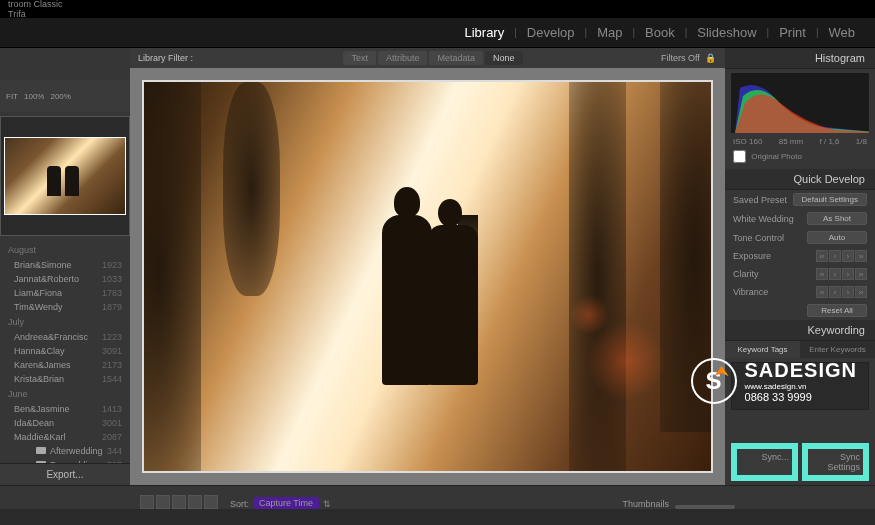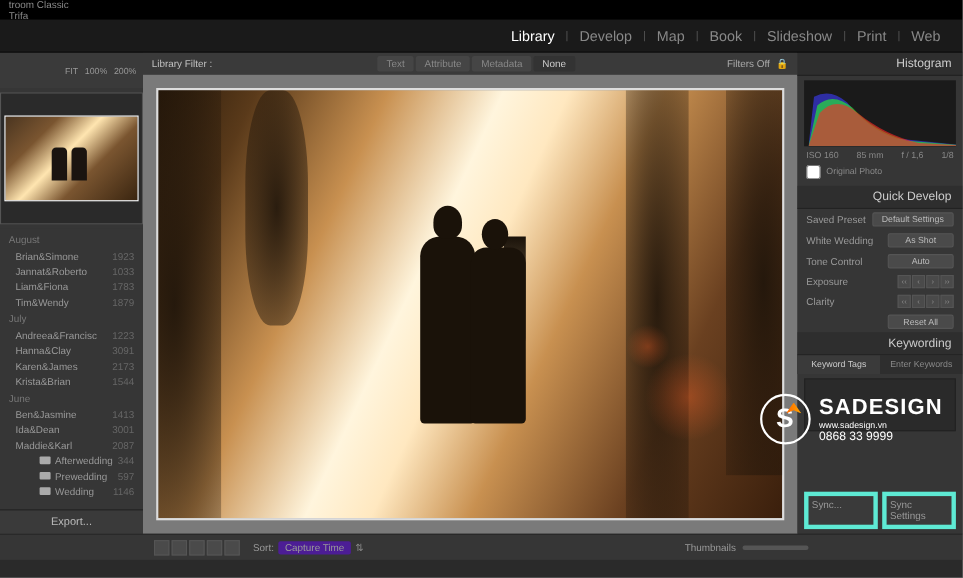--- a/index.html
+++ b/index.html
@@ -9,21 +9,21 @@
 .topbar-left { font-size: 9px; }
 
 .modules { height: 30px; background: #1a1a1a; display: flex; justify-content: flex-end; align-items: center; padding: 0 10px; border-bottom: 1px solid #000; }
 .module { color: #888; font-size: 13px; padding: 0 10px; cursor: pointer; }
 .module.active { color: #fff; }
 .module-sep { color: #555; }
 
 .main { display: flex; height: calc(100% - 64px - 24px); }
 
 .left-panel { width: 130px; background: #363636; display: flex; flex-direction: column; }
-.zoom-bar { height: 20px; background: #3a3a3a; display: flex; align-items: center; justify-content: flex-end; gap: 6px; padding: 16px 6px; font-size: 8px; color: #999; }
+.zoom-bar { height: 20px; background: #3a3a3a; display: flex; align-items: center; gap: 6px; padding: 16px 6px; font-size: 8px; color: #999; margin-top: 32px; }
 .nav-thumb { height: 120px; background: #2a2a2a; margin: 4px 0; display: flex; align-items: center; justify-content: center; border: 1px solid #555; }
 .thumb-img { width: 122px; height: 78px; background: linear-gradient(135deg, #4a3520 0%, #7a5530 25%, #ffe5b0 45%, #7a5530 65%, #3a2510 100%); position: relative; border: 1px solid #fff; }
 .thumb-img::before, .thumb-img::after { content: ""; position: absolute; bottom: 18px; width: 14px; height: 30px; background: #1a1410; border-radius: 4px 4px 0 0; }
 .thumb-img::before { left: 42px; }
 .thumb-img::after { left: 60px; }
 
 .folders { flex: 1; overflow: hidden; background: #363636; padding: 2px 0; }
 .folder-header { color: #777; font-size: 9px; padding: 3px 8px; }
 .folder-item { display: flex; justify-content: space-between; padding: 2px 8px 2px 14px; font-size: 9px; color: #999; cursor: pointer; }
 .folder-item.nested { padding-left: 36px; }
@@ -74,23 +74,23 @@
 .stepper { display: flex; gap: 1px; }
 .stepper span { width: 12px; height: 12px; background: #4a4a4a; border: 1px solid #555; display: flex; align-items: center; justify-content: center; font-size: 7px; color: #888; cursor: pointer; }
 
 .kw-tabs { display: flex; background: #2e2e2e; }
 .kw-tab { flex: 1; padding: 4px; text-align: center; color: #888; font-size: 8px; cursor: pointer; }
 .kw-tab.active { color: #ccc; background: #3a3a3a; }
 .kw-box { height: 48px; background: #2a2a2a; margin: 4px 6px; border: 1px solid #222; }
 .kw-sug { padding: 4px 8px; color: #999; font-size: 9px; }
 
 .sync-row { display: flex; gap: 4px; padding: 4px 6px; margin-top: auto; }
-.sync-btn { flex: 1; background: #3a3a3a; color: #999; padding: 3px; text-align: left; border: 4px solid #5eead4; font-size: 9px; cursor: pointer; }
-
-.bottom-bar { height: 24px; background: #363636; border-top: 1px solid #222; display: flex; align-items: center; padding: 0 140px 0 140px; font-size: 9px; color: #999; }
+.sync-btn { flex: 1; background: #3a3a3a; color: #999; padding: 3px; text-align: right; border: 6px solid #5eead4; font-size: 9px; cursor: pointer; }
+
+.bottom-bar { height: 24px; background: #363636; border-top: 1px solid #222; display: flex; align-items: flex-end; padding: 0 140px 0 140px; font-size: 9px; color: #999; }
 .view-icons { display: flex; gap: 2px; margin-right: 12px; }
 .view-icon { width: 14px; height: 14px; background: #4a4a4a; border: 1px solid #555; cursor: pointer; }
 .sort-label { margin-right: 4px; }
 .sort-val { background: #4c1d95; padding: 1px 6px; border-radius: 2px; }
 .bb-spacer { flex: 1; }
 
 .watermark { position: absolute; right: 18px; top: 358px; display: flex; align-items: center; color: #fff; z-index: 100; }
 .wm-logo { width: 46px; height: 46px; border: 2px solid #fff; border-radius: 50%; display: flex; align-items: center; justify-content: center; font-size: 24px; font-weight: bold; position: relative; }
 .wm-logo::before { content: ""; position: absolute; top: 6px; right: 6px; width: 14px; height: 10px; background: linear-gradient(90deg, #ff6600, #ffaa00); clip-path: polygon(0 100%, 50% 0, 100% 100%, 50% 70%); }
 .wm-text { margin-left: 8px; }
@@ -268,20 +268,29 @@
     </div>
     <div class="qd-row">
       <span class="qd-label">Clarity</span>
       <div class="stepper">
           <span>‹‹</span>
           <span>‹</span>
           <span>›</span>
           <span>››</span>
         </div>
     </div>
+    <div class="qd-row">
+      <span class="qd-label">Vibrance</span>
+      <div class="stepper">
+          <span>‹‹</span>
+          <span>‹</span>
+          <span>›</span>
+          <span>››</span>
+        </div>
+    </div>
     <div class="qd-row" style="justify-content:flex-end">
       <span class="qd-btn">Reset All</span>
     </div>
 
     <div class="panel-title">Keywording</div>
     <div class="kw-tabs">
       <div class="kw-tab active">Keyword Tags</div>
       <div class="kw-tab">Enter Keywords</div>
     </div>
     <div class="kw-box"></div>

